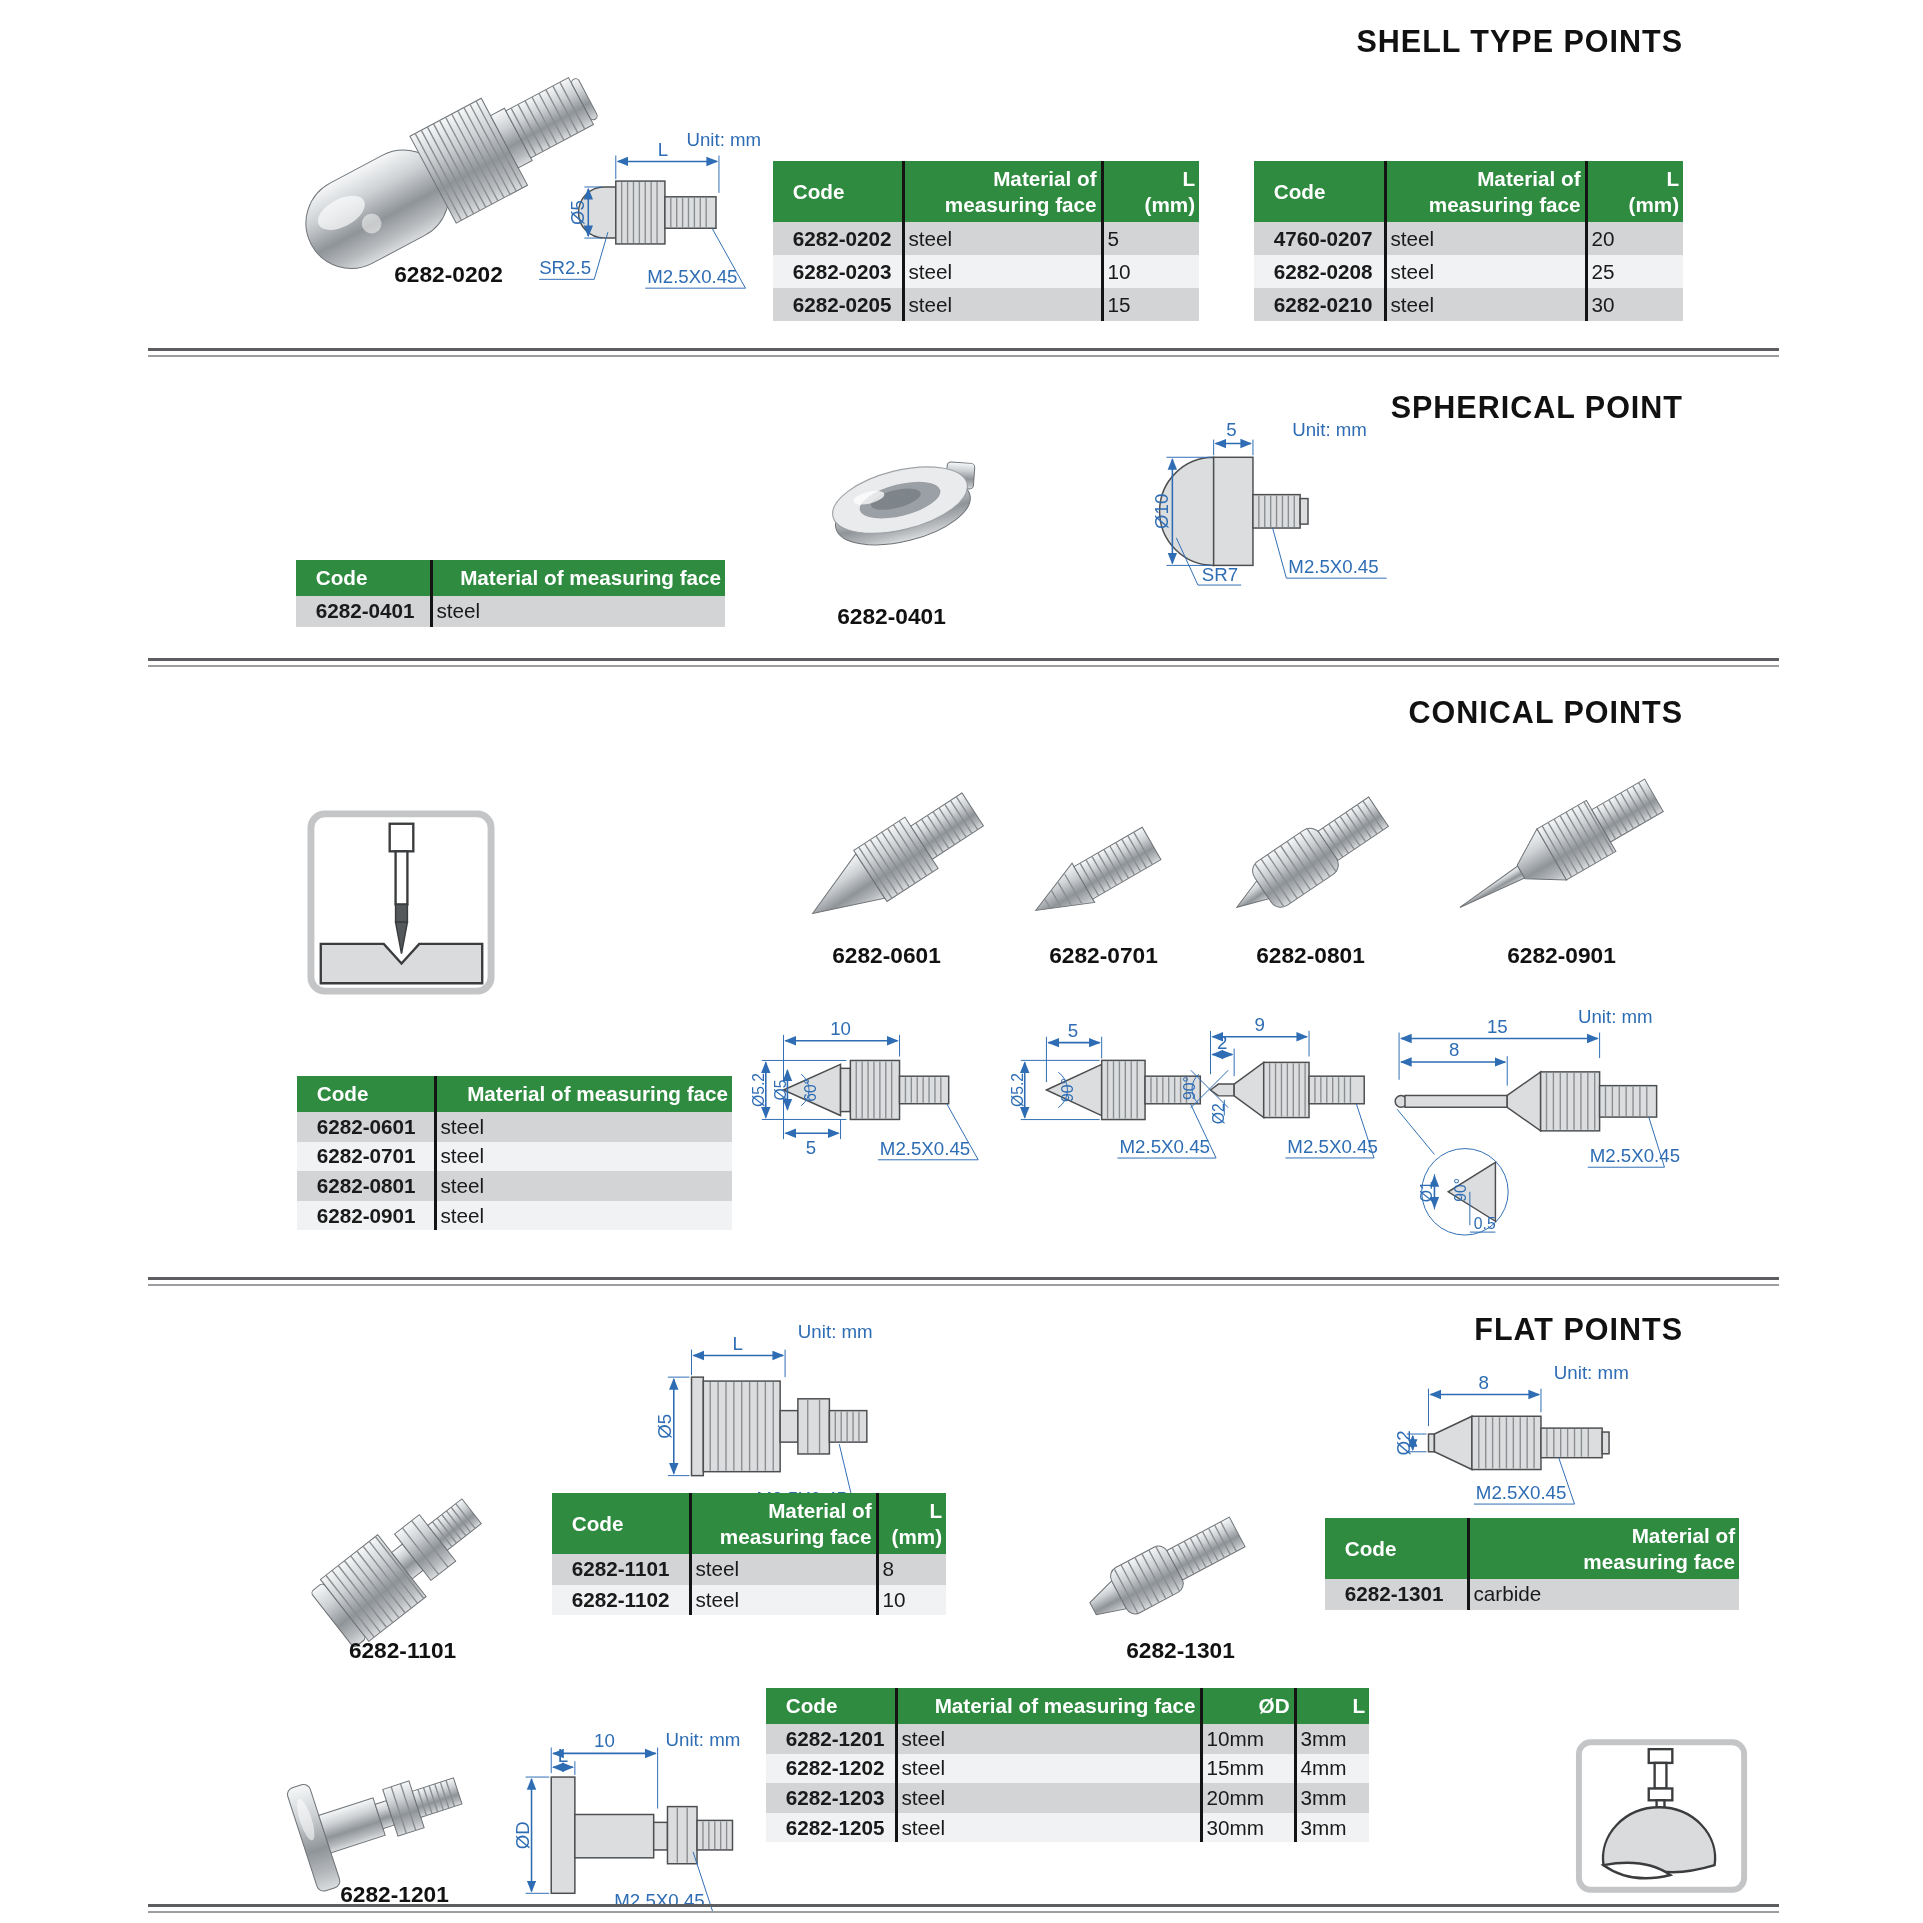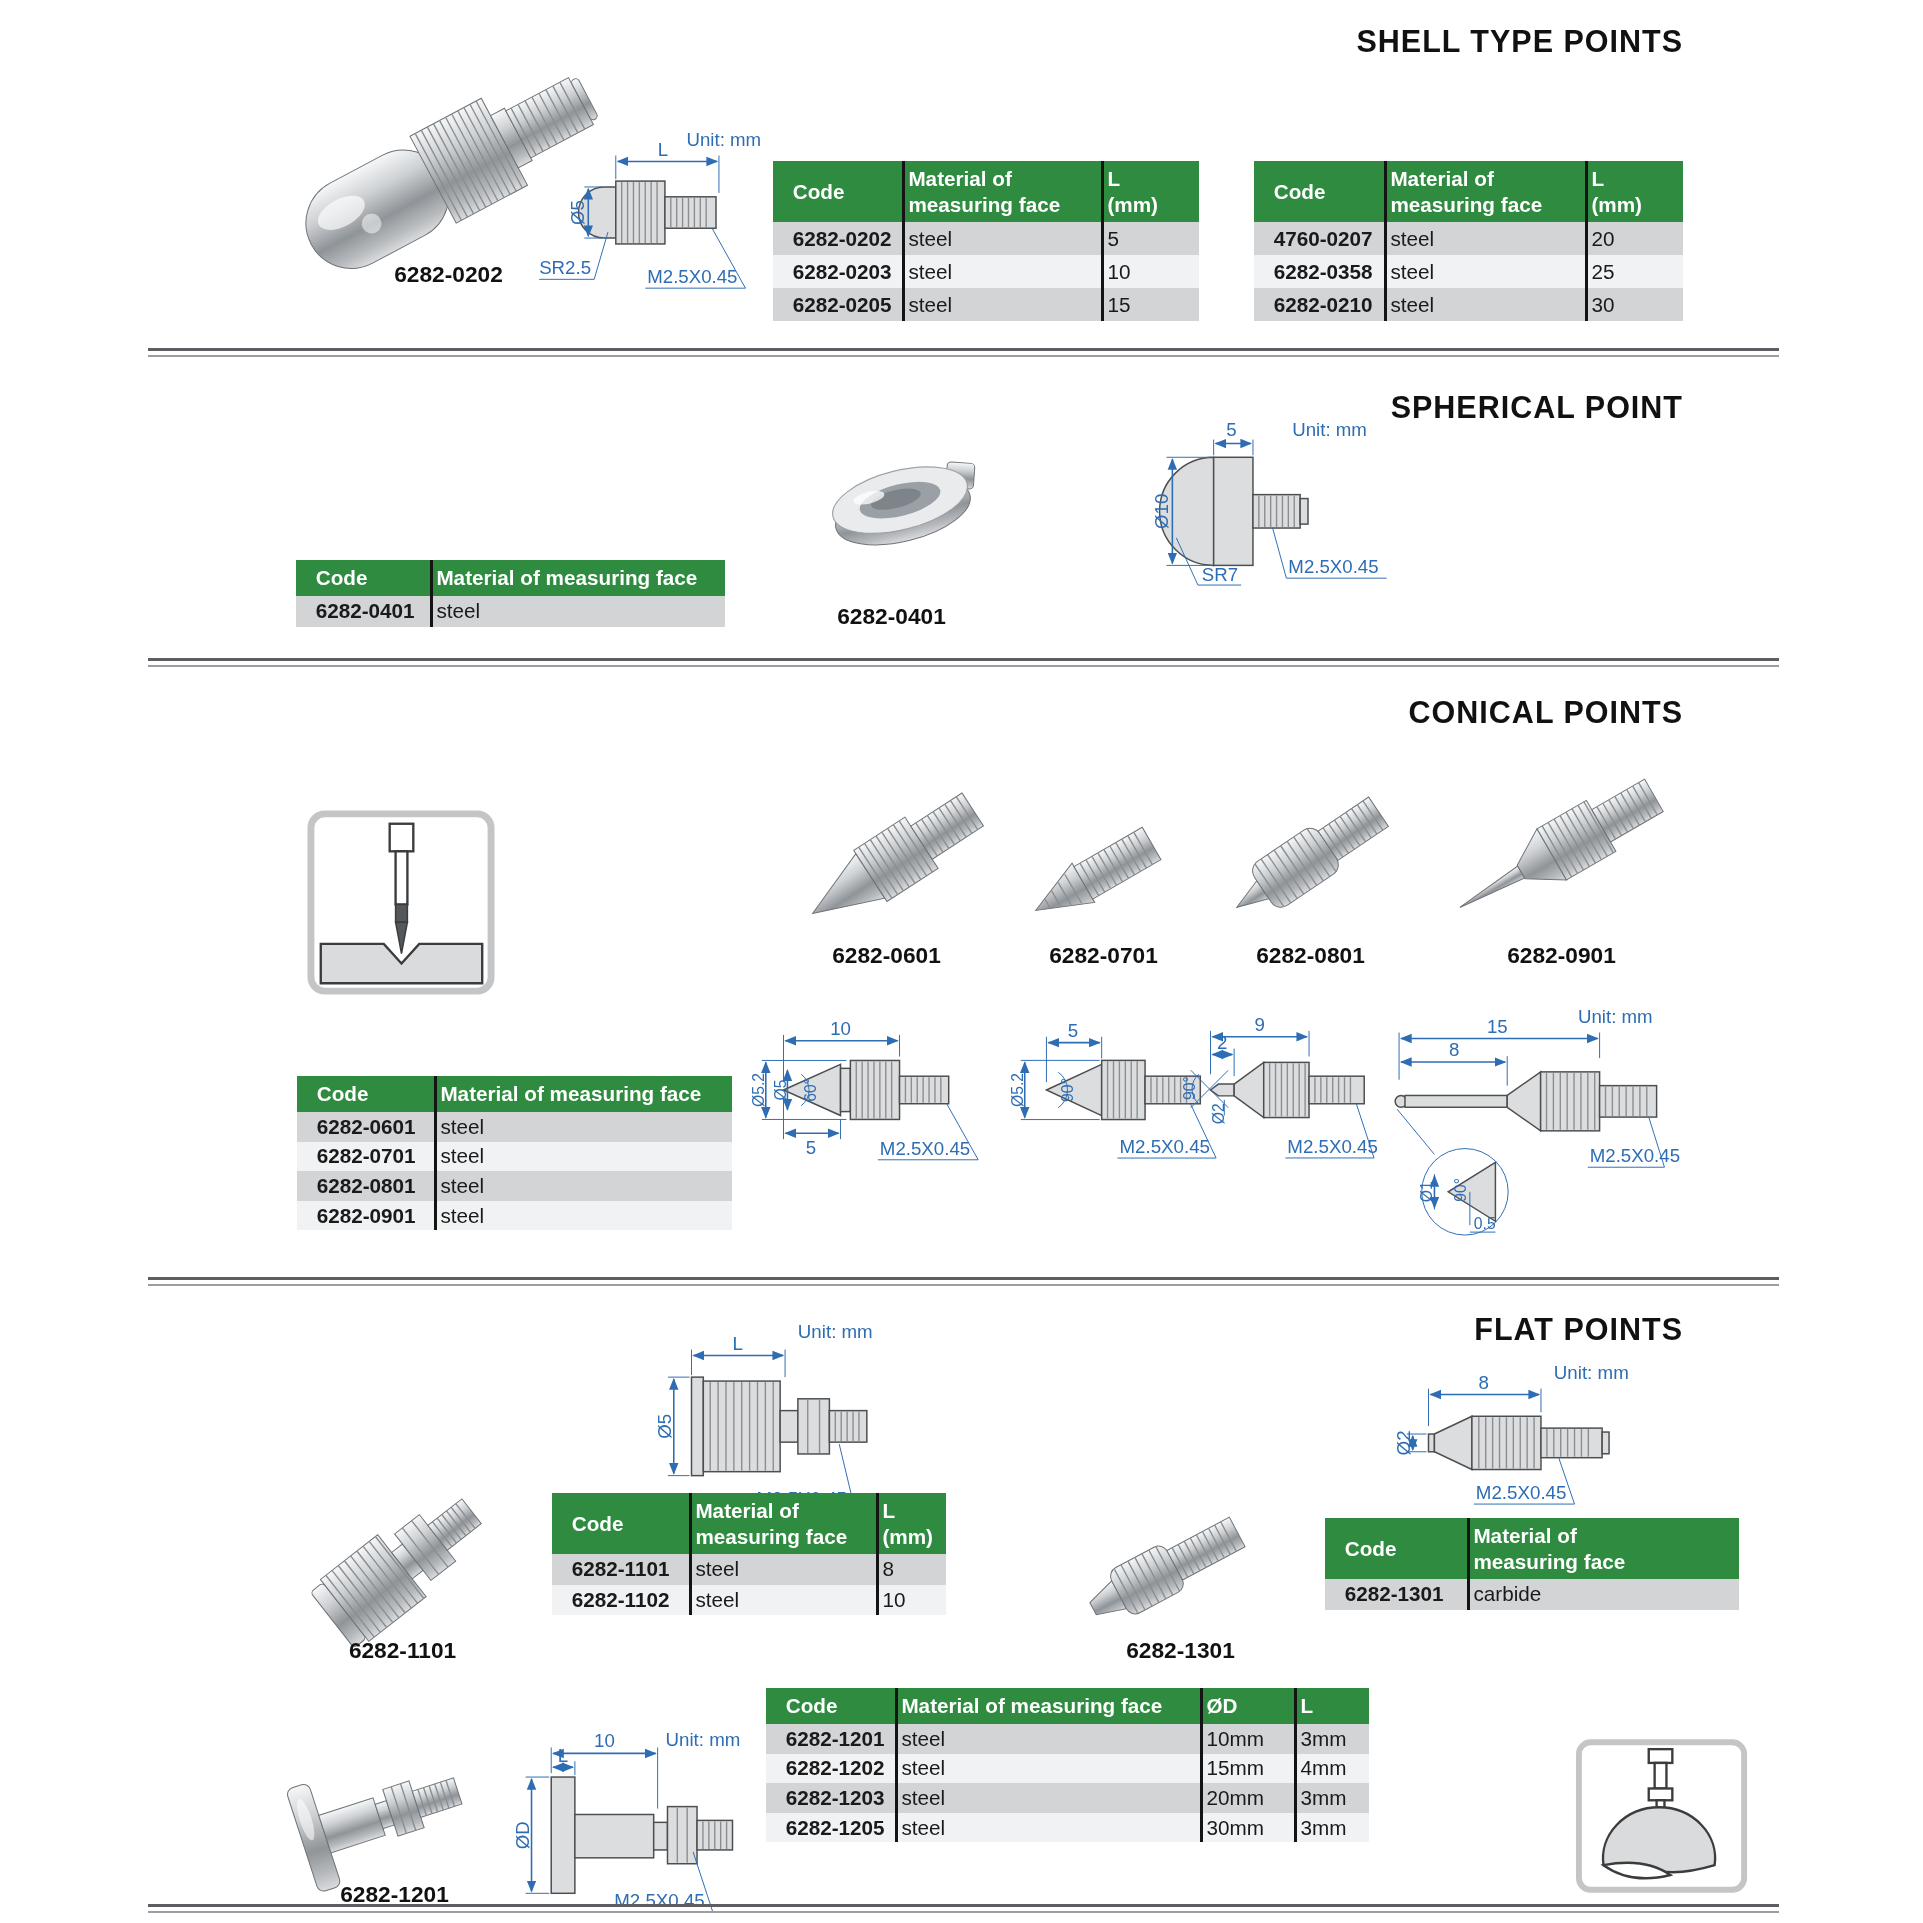--- a/index.html
+++ b/index.html
@@ -18,21 +18,21 @@
     border-top:3.9px solid #5c5e61; border-bottom:2px solid #9b9da0;
   }
   .prod-label {
     position:absolute; width:217px; text-align:center;
     font-size:22.7px; font-weight:bold; color:#111;
   }
   
   table.cat { position:absolute; border-collapse:collapse; table-layout:fixed; }
   table.cat th {
     background:var(--green,#2e8b3f); color:#fff; font-weight:bold; font-size:20.7px;
-    white-space:pre-line; text-align:left; vertical-align:middle; line-height:1.25;
+    white-space:pre-line; text-align:right; vertical-align:middle; line-height:1.25;
     padding:2px 3.9px;
   }
   table.cat th.code-h { text-align:left; padding-left:19.7px; }
   table.cat td {
     font-size:20.7px; text-align:left; vertical-align:middle; padding:2px 3.9px; color:#1a1a1a;
   }
   table.cat td.code-cell { font-weight:bold; text-align:left; padding-left:19.7px; }
   table.cat th + th, table.cat td + td { border-left:3px solid #141414; }
   table.cat tbody tr:nth-child(odd) td { background:var(--rowdark,#d2d4d6); }
   table.cat tbody tr:nth-child(even) td { background:var(--rowlight,#f1f2f3); }
@@ -156,21 +156,21 @@
 (mm)</th>
   </tr>
     </thead>
   <tbody>
       <tr>
         <td class="code-cell">4760-0207</td>
         <td>steel</td>
         <td>20</td>
       </tr>
       <tr>
-        <td class="code-cell">6282-0358</td>
+        <td class="code-cell">6282-0208</td>
         <td>steel</td>
         <td>25</td>
       </tr>
       <tr>
         <td class="code-cell">6282-0210</td>
         <td>steel</td>
         <td>30</td>
       </tr>
     </tbody>
 </table>

